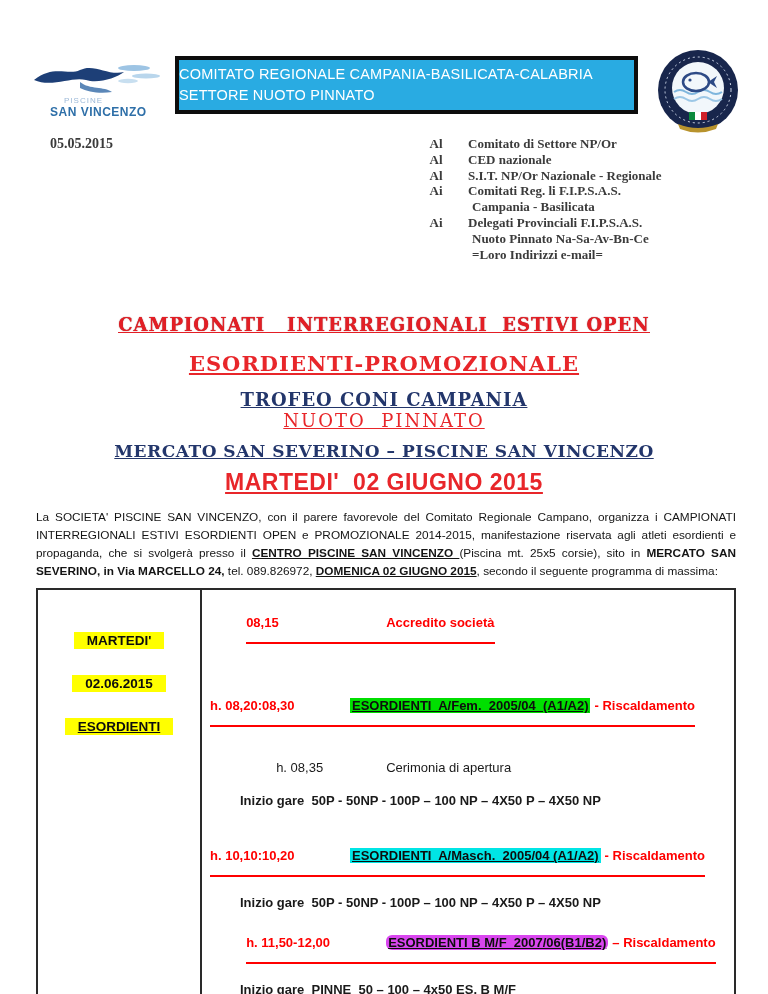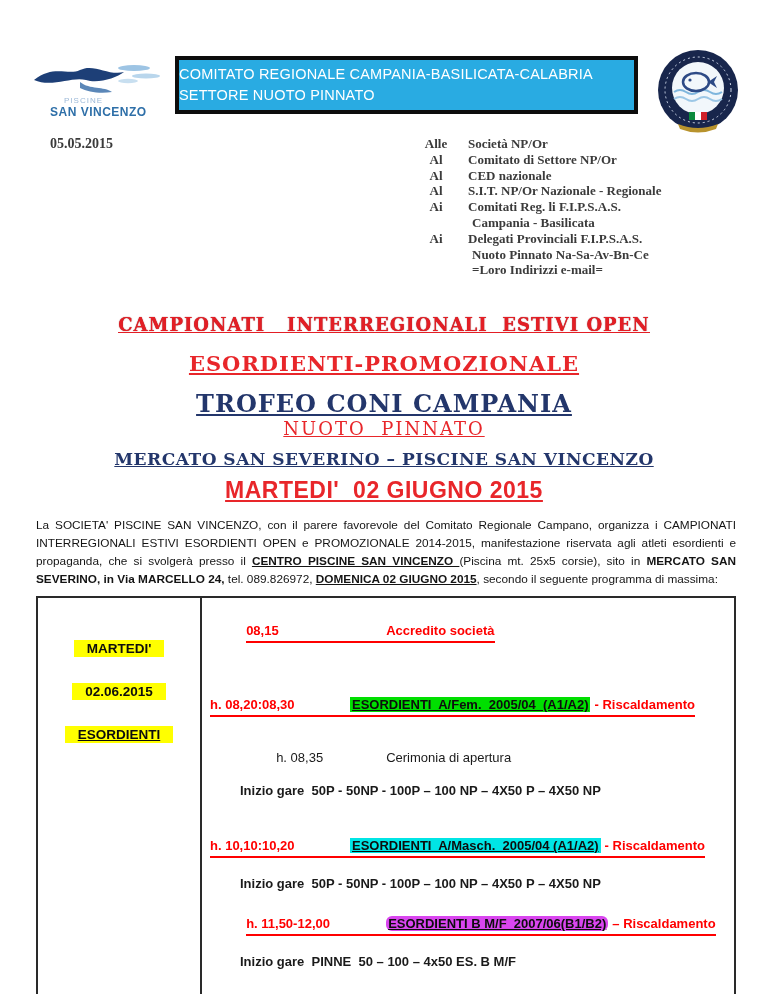--- a/index.html
+++ b/index.html
@@ -28,21 +28,21 @@
   .recip-to{width:36px;text-align:center;flex:0 0 36px;}
   .recip-name{padding-left:14px;}
   .recip-row.cont .recip-name{padding-left:18px;}
 
   
   .titles{text-align:center;}
   .t-dec{font-family:"DejaVu Serif",serif;font-weight:bold;text-decoration:underline;
         white-space:pre-wrap;}
   .t1{font-size:18px;color:#e31e25;letter-spacing:1px;margin-top:20px;text-shadow:0 0 1px #8c1114;}
   .t2{font-size:21px;color:#e8262a;letter-spacing:1px;margin-top:16px;}
-  .t3{font-size:24px;color:#23366b;letter-spacing:1px;margin-top:13px;}
+  .t3{font-size:18px;color:#23366b;letter-spacing:1px;margin-top:13px;}
   .t4{font-size:18px;color:#e8262a;letter-spacing:2px;font-weight:normal;}
   .t5{font-size:17px;color:#23366b;letter-spacing:.5px;margin-top:10px;}
   .t6{font-family:"Liberation Sans",sans-serif;font-size:23px;color:#e8262a;font-weight:bold;
         letter-spacing:.5px;margin-top:8px;text-decoration:underline;white-space:pre-wrap;}
 
   
   .intro{margin:12px 32px 0 36px;font-size:11.8px;line-height:18px;text-align:justify;
         color:#141414;white-space:pre-wrap;}
   .intro .b{font-weight:bold;}
   .intro .bu{font-weight:bold;text-decoration:underline;}
@@ -50,21 +50,21 @@
   
   table.sched{border-collapse:collapse;margin:8px 0 0 36px;width:700px;table-layout:fixed;}
   table.sched td{border:2px solid #2a2a2a;vertical-align:top;}
   td.day-cell{width:160px;text-align:center;padding-top:42px;}
   .day-item{display:inline-block;background:#ffff00;color:#0d0d0d;font-weight:bold;
         font-size:13.5px;padding:1px 13px;margin-bottom:26px;}
   .day-item.u{text-decoration:underline;}
   .day-wrap{display:flex;flex-direction:column;align-items:center;}
   td.prog-cell{padding:10px 8px 10px 8px;font-size:13px;}
   .pline{margin-bottom:3px;white-space:pre-wrap;}
-  .redline{display:inline-block;border-bottom:2px solid #ff0000;padding-bottom:3px;}
+  .redline{display:inline-block;border-bottom:2px solid #ff0000;padding-bottom:12px;}
   .ptime{display:inline-block;width:140px;color:#ff0000;font-weight:bold;}
   .rtitle{color:#ff0000;font-weight:bold;}
   .evt{font-weight:bold;color:#0d0d0d;text-decoration:underline;padding:0 2px;}
   .hl-green{background:#00df00;}
   .hl-cyan{background:#00e5e5;}
   .hl-yellow{background:#d946ef;border-radius:6px;}
   .note{color:#ff0000;font-weight:bold;margin-left:4px;}
   .subline{padding-left:30px;margin:2px 0 3px 0;white-space:pre-wrap;}
   .subtime{display:inline-block;width:110px;}
   .startline{padding-left:30px;font-weight:bold;margin:2px 0 10px 0;white-space:pre-wrap;}
@@ -108,24 +108,20 @@
         <rect x="49" y="66" width="6" height="8" fill="#d02028"></rect>
         <path d="M26 78 q20 8 40 0 l-2 5 q-18 7 -36 0 Z" fill="#b8932d"></path>
       </svg>
     </div>
   </div>
 
   <div class="letterhead">
     <div class="date">05.05.2015</div>
     <div class="recips">
       <div class="recip-row">
-          <span class="recip-to">Alle</span>
-          <span class="recip-name">Società NP/Or</span>
-        </div>
-      <div class="recip-row">
           <span class="recip-to">Al</span>
           <span class="recip-name">Comitato di Settore NP/Or</span>
         </div>
       <div class="recip-row">
           <span class="recip-to">Al</span>
           <span class="recip-name">CED nazionale</span>
         </div>
       <div class="recip-row">
           <span class="recip-to">Al</span>
           <span class="recip-name">S.I.T. NP/Or Nazionale - Regionale</span>

